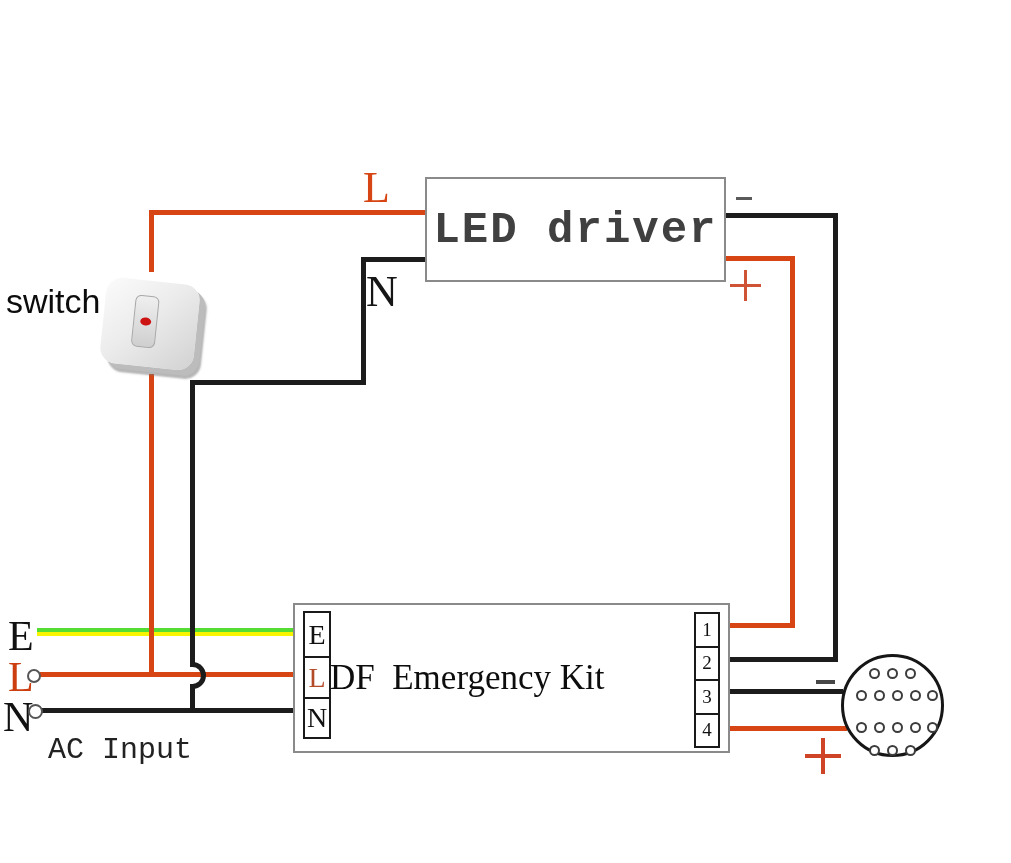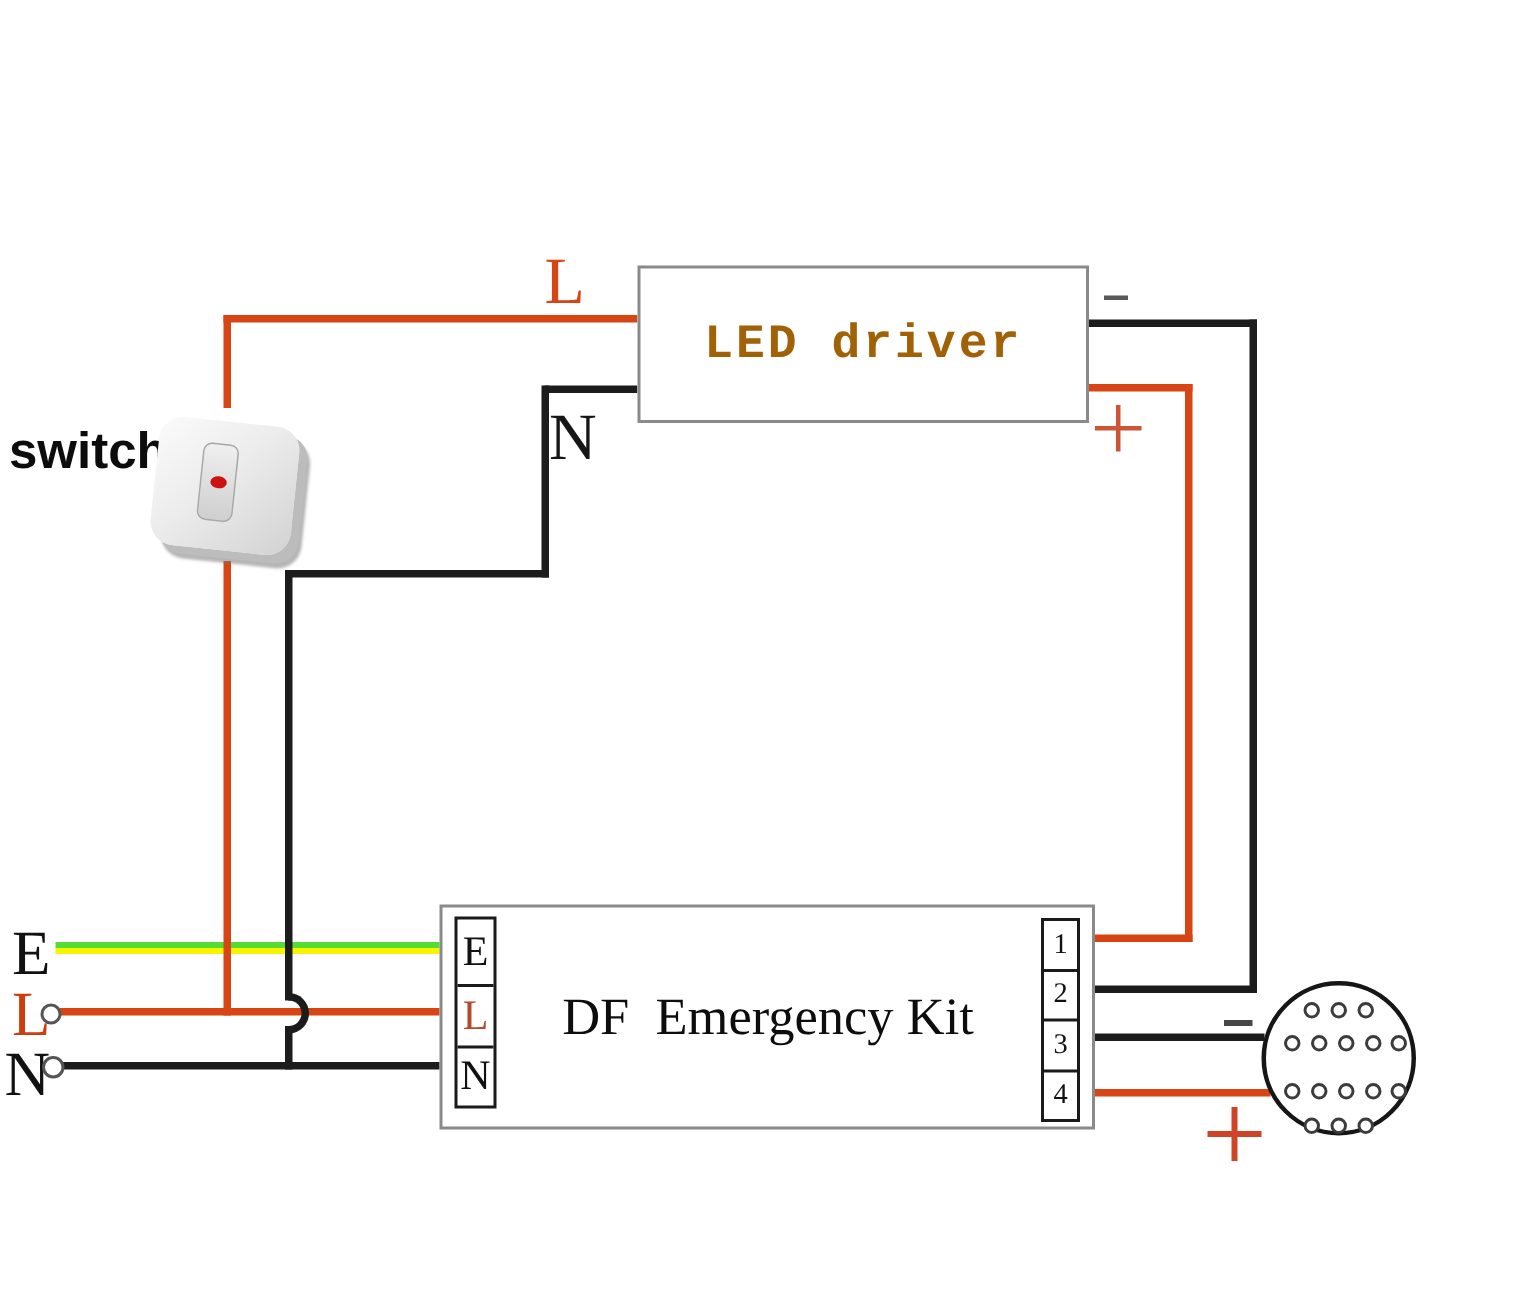--- a/index.html
+++ b/index.html
@@ -12,24 +12,24 @@
   #stage{position:relative;width:1011px;height:863px;background:#ffffff;overflow:hidden;
          font-family:"Liberation Sans",sans-serif;}
   .wire{position:absolute;}
   .wire.live{background:var(--live);}
   .wire.neutral{background:var(--neutral);}
 
   
   .comp-box{position:absolute;background:#fff;border:2px solid #8a8a8a;box-sizing:border-box;
             display:flex;align-items:center;justify-content:center;}
   #led-driver-box{left:425px;top:177px;width:301px;height:105px;}
-  #led-driver-title{font-family:"Liberation Mono",monospace;font-weight:bold;font-size:32px;
-                    color:#a16207;letter-spacing:2px;white-space:pre;}
+  #led-driver-title{font-family:"Liberation Mono",monospace;font-weight:bold;font-size:44px;
+                    color:#404040;letter-spacing:2px;white-space:pre;}
   #kit-box{left:293px;top:603px;width:437px;height:150px;}
-  #kit-title{position:absolute;left:330px;top:658px;width:364px;text-align:center;
+  #kit-title{position:absolute;left:330px;top:658px;width:364px;
              font-family:"Liberation Serif",serif;font-size:35px;color:#0d0d0d;white-space:pre;}
 
   
   .tblock{position:absolute;border:2px solid #1a1a1a;box-sizing:border-box;background:#fff;}
   .tcell{box-sizing:border-box;display:flex;align-items:center;justify-content:center;
          font-family:"Liberation Serif",serif;color:#111;}
   #kit-left-block{left:303px;top:611px;width:28px;height:128px;display:flex;flex-direction:column;}
   #kit-left-block .tcell{width:100%;border-bottom:2px solid #1a1a1a;font-size:28px;}
   #kit-left-block .tcell:last-child{border-bottom:none;}
   #kit-right-block{left:694px;top:612px;width:26px;height:136px;display:flex;flex-direction:column;}
@@ -60,21 +60,21 @@
   .led-dot{position:absolute;width:11px;height:11px;border-radius:50%;border:2px solid #3c3c3c;
     background:#fff;box-sizing:border-box;}
 
   
   .bar{position:absolute;}
   .plus-live .pbar{background:#cf5436;}
   .minus-gray{background:#4f4f4f;}
 
   
   .big-serif{position:absolute;font-family:"Liberation Serif",serif;line-height:1;color:#111;}
-  #lbl-switch{position:absolute;left:6px;top:282px;font-size:34px;font-weight:bold;color:#0c0c0c;
+  #lbl-switch{position:absolute;left:6px;top:282px;font-size:34px;font-weight:normal;color:#0c0c0c;
               letter-spacing:0px;}
   #lbl-led-source{position:absolute;left:795px;top:783px;font-size:29px;font-weight:bold;color:#0c0c0c;}
   #lbl-ac-input{position:absolute;left:48px;top:733px;font-family:"Liberation Mono",monospace;
                 font-size:30px;color:#222;white-space:pre;}
 </style>
 </head>
 <body>
 
 <div id="stage">
 
@@ -119,20 +119,21 @@
   <div class="plus-live">
     <div class="bar pbar" style="left:730px;top:284px;width:31px;height:3px;"></div>
     <div class="bar pbar" style="left:744px;top:270px;width:3px;height:31px;"></div>
   </div>
 
   <div class="big-serif" style="left:8px;top:615px;font-size:42px;">E</div>
   <div class="big-serif" style="left:8px;top:656px;font-size:42px;color:#cc3d10;">L</div>
   <div class="big-serif" style="left:3px;top:696px;font-size:42px;">N</div>
   <div class="ring" style="left:27px;top:669px;width:14px;height:14px;"></div>
   <div class="ring" style="left:28px;top:704px;width:15px;height:15px;"></div>
+  <div id="lbl-ac-input">AC Input</div>
 
   <div id="kit-box" class="comp-box"></div>
   <div id="kit-title">DF  Emergency Kit</div>
 
   <div id="kit-left-block" class="tblock">
     <div class="tcell" style="height:45px;">E</div>
     <div class="tcell term-l-letter" style="height:41px;">L</div>
     <div class="tcell" style="flex:1;">N</div>
   </div>
 

